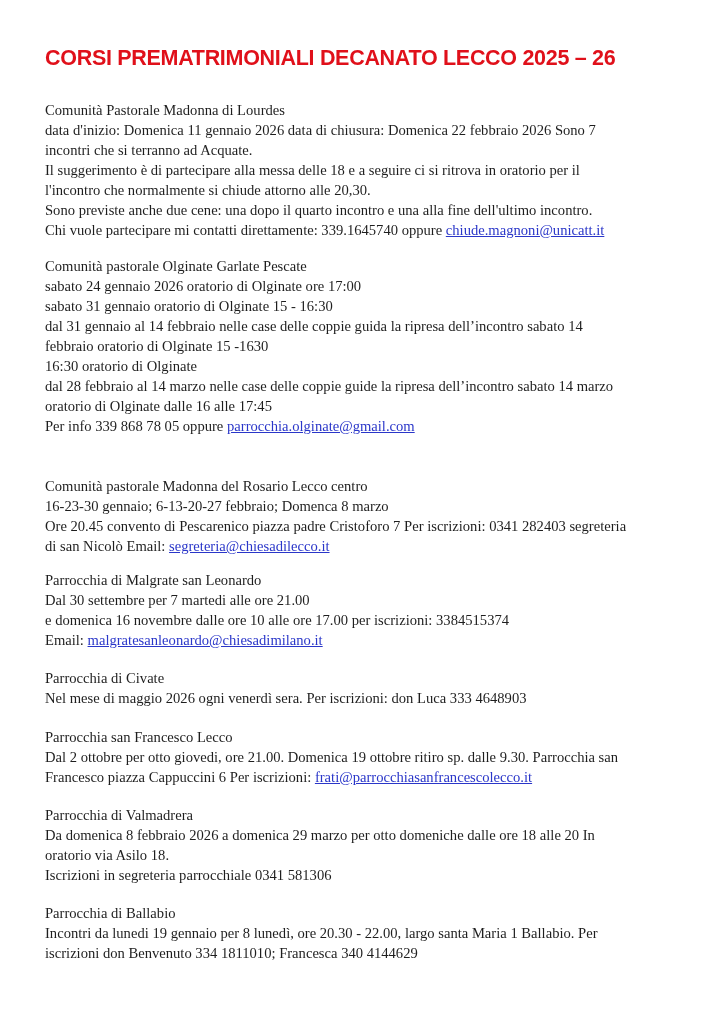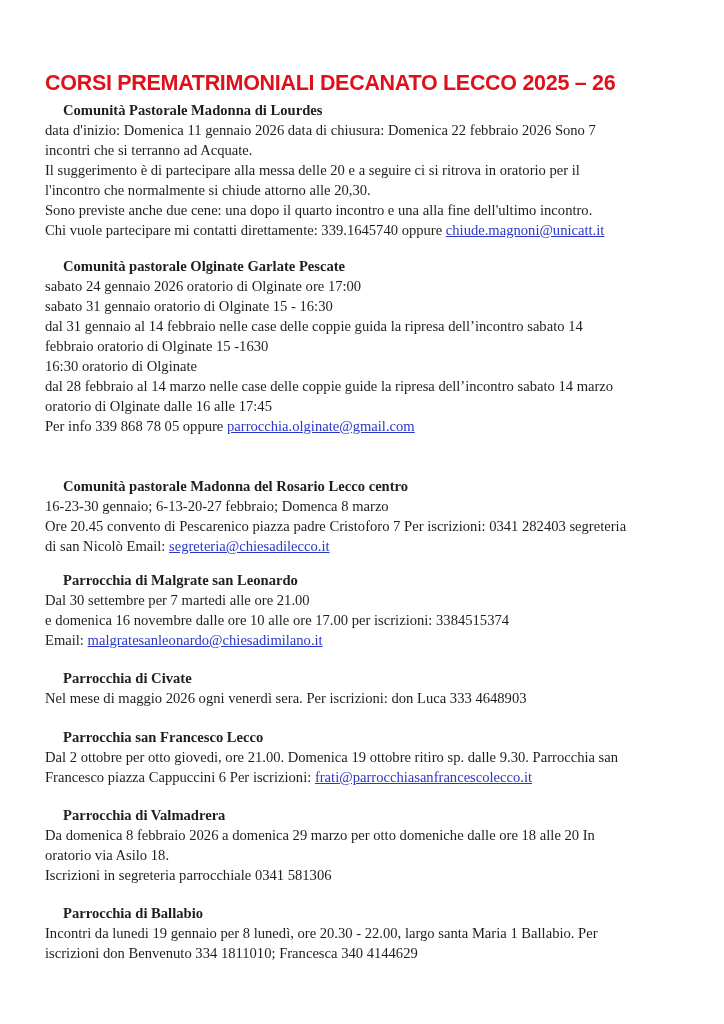--- a/index.html
+++ b/index.html
@@ -1,41 +1,41 @@
 <!DOCTYPE html>
 <html><head>
 <meta charset="utf-8">
 <style>
   html, body { margin: 0; padding: 0; background: #ffffff; }
   body { width: 724px; height: 1024px; position: relative; overflow: hidden; }
   .page { position: absolute; left: 45px; top: 0; width: 640px; }
   .title {
     position: absolute; top: 46px; left: 0;
     font-family: "Liberation Sans", sans-serif; font-weight: bold;
-    font-size: 21.5px; color: #e0101a; letter-spacing: -0.3px; white-space: nowrap; margin-top: 25px;
+    font-size: 21.5px; color: #e0101a; letter-spacing: -0.3px; white-space: nowrap;
   }
   .section { position: absolute; left: 0; width: 640px; }
   .line {
     font-family: "Liberation Serif", serif; font-size: 14.6px; color: #1e1e1e;
     line-height: 20px; height: 20px; white-space: nowrap;
   }
-  .heading { font-weight: bold; margin-left: 18px; }
+  .heading { font-weight: normal; }
   a.link { color: #2a36c9; text-decoration: underline; }
 </style>
 </head>
 <body>
 
 <div class="page">
   <div class="title">CORSI PREMATRIMONIALI DECANATO LECCO 2025 – 26</div>
 
   <div class="section" style="top:100px">
     <div class="line heading">Comunità Pastorale Madonna di Lourdes</div>
     <div class="line">data d'inizio: Domenica 11 gennaio 2026 data di chiusura: Domenica 22 febbraio 2026 Sono 7</div>
     <div class="line">incontri che si terranno ad Acquate.</div>
-    <div class="line">Il suggerimento è di partecipare alla messa delle 20 e a seguire ci si ritrova in oratorio per il</div>
+    <div class="line">Il suggerimento è di partecipare alla messa delle 18 e a seguire ci si ritrova in oratorio per il</div>
     <div class="line">l'incontro che normalmente si chiude attorno alle 20,30.</div>
     <div class="line">Sono previste anche due cene: una dopo il quarto incontro e una alla fine dell'ultimo incontro.</div>
     <div class="line"><span>Chi vuole partecipare mi contatti direttamente: 339.1645740 oppure </span><a class="link" href="#">chiude.magnoni@unicatt.it</a></div>
   </div>
 
   <div class="section" style="top:256px">
     <div class="line heading">Comunità pastorale Olginate Garlate Pescate</div>
     <div class="line">sabato 24 gennaio 2026 oratorio di Olginate ore 17:00</div>
     <div class="line">sabato 31 gennaio oratorio di Olginate 15 - 16:30</div>
     <div class="line">dal 31 gennaio al 14 febbraio nelle case delle coppie guida la ripresa dell’incontro sabato 14</div>

